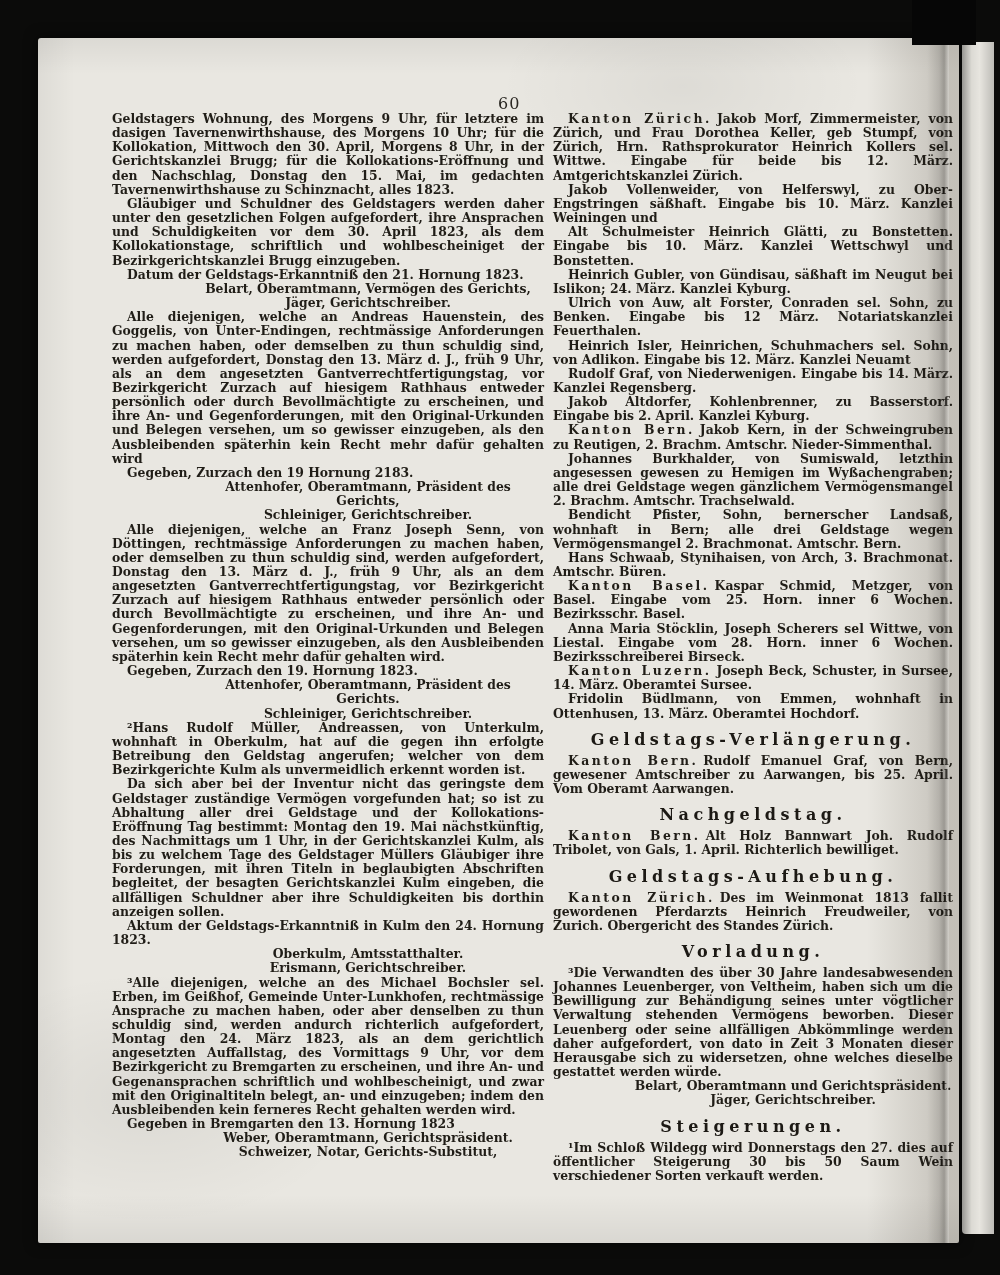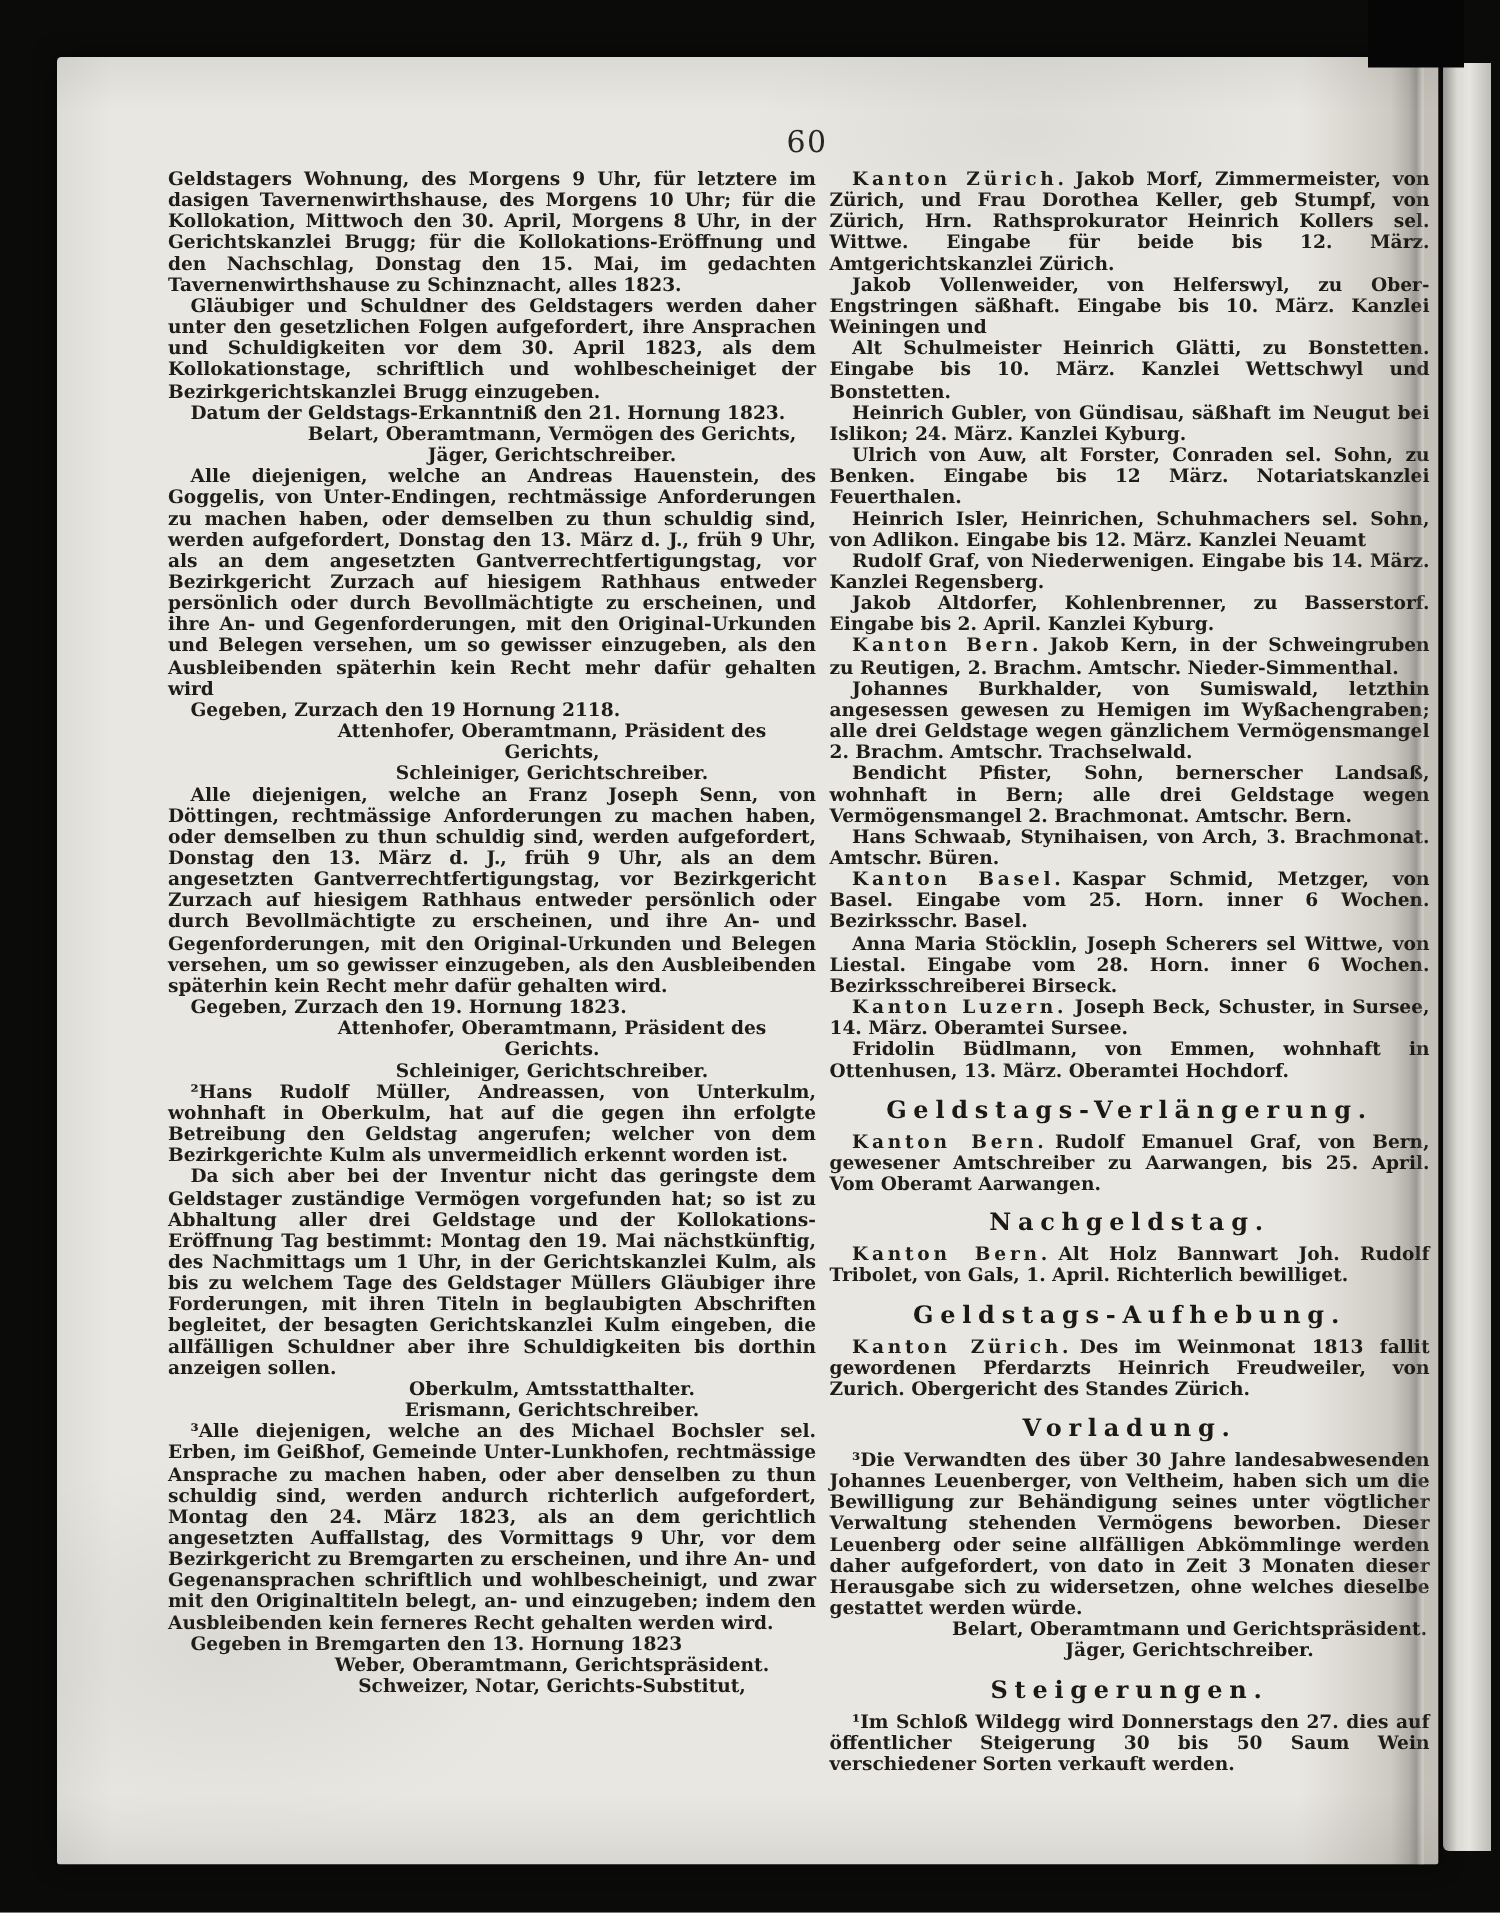--- a/index.html
+++ b/index.html
@@ -36,22 +36,22 @@
       linear-gradient(to right, rgba(0,0,0,0.35), rgba(0,0,0,0.05) 30%, rgba(0,0,0,0) 55%, rgba(0,0,0,0.18) 100%),
       #e7e5df;
     border-radius:2px 0 0 4px;
   }
   
   .tab{
     position:absolute;left:912px;top:0;width:64px;height:45px;
     background:#060606;
   }
   .page-number{
-    position:absolute;left:460px;top:44px;width:80px;
-    text-align:center;font-size:20px;letter-spacing:1px;color:#2a2722;
+    position:absolute;left:460px;top:56px;width:80px;
+    text-align:left;font-size:16px;letter-spacing:1px;color:#2a2722;
   }
   .col{
     position:absolute;top:74px;
     font-size:12.4px;line-height:14.15px;font-weight:bold;
     color:#201d17;text-align:justify;
     text-rendering:optimizeLegibility;
   }
   .col-left{left:74px;width:432px;}
   .col-right{left:515px;width:400px;}
   .para{margin:0;text-indent:15px;}
@@ -69,29 +69,30 @@
 <div class="stage">
   <div class="paper">
     <div class="page-number">60</div>
     <div class="col col-left" id="col-left">
         <p class="para cont">Geldstagers Wohnung, des Morgens 9 Uhr, für letztere im dasigen Tavernenwirthshause, des Morgens 10 Uhr; für die Kollokation, Mittwoch den 30. April, Morgens 8 Uhr, in der Gerichtskanzlei Brugg; für die Kollokations-Eröffnung und den Nachschlag, Donstag den 15. Mai, im gedachten Tavernenwirthshause zu Schinznacht, alles 1823.</p>
         <p class="para">Gläubiger und Schuldner des Geldstagers werden daher unter den gesetzlichen Folgen aufgefordert, ihre Ansprachen und Schuldigkeiten vor dem 30. April 1823, als dem Kollokationstage, schriftlich und wohlbescheiniget der Bezirkgerichtskanzlei Brugg einzugeben.</p>
         <p class="para">Datum der Geldstags-Erkanntniß den 21. Hornung 1823.</p>
         <div class="sig">Belart, Oberamtmann, Vermögen des Gerichts,</div>
         <div class="sig">Jäger, Gerichtschreiber.</div>
         <p class="para">Alle diejenigen, welche an Andreas Hauenstein, des Goggelis, von Unter-Endingen, rechtmässige Anforderungen zu machen haben, oder demselben zu thun schuldig sind, werden aufgefordert, Donstag den 13. März d. J., früh 9 Uhr, als an dem angesetzten Gantverrechtfertigungstag, vor Bezirkgericht Zurzach auf hiesigem Rathhaus entweder persönlich oder durch Bevollmächtigte zu erscheinen, und ihre An- und Gegenforderungen, mit den Original-Urkunden und Belegen versehen, um so gewisser einzugeben, als den Ausbleibenden späterhin kein Recht mehr dafür gehalten wird</p>
-        <p class="para">Gegeben, Zurzach den 19 Hornung 2118.</p>
+        <p class="para">Gegeben, Zurzach den 19 Hornung 2183.</p>
         <div class="sig">Attenhofer, Oberamtmann, Präsident des Gerichts,</div>
         <div class="sig">Schleiniger, Gerichtschreiber.</div>
         <p class="para">Alle diejenigen, welche an Franz Joseph Senn, von Döttingen, rechtmässige Anforderungen zu machen haben, oder demselben zu thun schuldig sind, werden aufgefordert, Donstag den 13. März d. J., früh 9 Uhr, als an dem angesetzten Gantverrechtfertigungstag, vor Bezirkgericht Zurzach auf hiesigem Rathhaus entweder persönlich oder durch Bevollmächtigte zu erscheinen, und ihre An- und Gegenforderungen, mit den Original-Urkunden und Belegen versehen, um so gewisser einzugeben, als den Ausbleibenden späterhin kein Recht mehr dafür gehalten wird.</p>
         <p class="para">Gegeben, Zurzach den 19. Hornung 1823.</p>
         <div class="sig">Attenhofer, Oberamtmann, Präsident des Gerichts.</div>
         <div class="sig">Schleiniger, Gerichtschreiber.</div>
         <p class="para">²Hans Rudolf Müller, Andreassen, von Unterkulm, wohnhaft in Oberkulm, hat auf die gegen ihn erfolgte Betreibung den Geldstag angerufen; welcher von dem Bezirkgerichte Kulm als unvermeidlich erkennt worden ist.</p>
         <p class="para">Da sich aber bei der Inventur nicht das geringste dem Geldstager zuständige Vermögen vorgefunden hat; so ist zu Abhaltung aller drei Geldstage und der Kollokations-Eröffnung Tag bestimmt: Montag den 19. Mai nächstkünftig, des Nachmittags um 1 Uhr, in der Gerichtskanzlei Kulm, als bis zu welchem Tage des Geldstager Müllers Gläubiger ihre Forderungen, mit ihren Titeln in beglaubigten Abschriften begleitet, der besagten Gerichtskanzlei Kulm eingeben, die allfälligen Schuldner aber ihre Schuldigkeiten bis dorthin anzeigen sollen.</p>
+        <p class="para">Aktum der Geldstags-Erkanntniß in Kulm den 24. Hornung 1823.</p>
         <div class="sig">Oberkulm, Amtsstatthalter.</div>
         <div class="sig">Erismann, Gerichtschreiber.</div>
         <p class="para">³Alle diejenigen, welche an des Michael Bochsler sel. Erben, im Geißhof, Gemeinde Unter-Lunkhofen, rechtmässige Ansprache zu machen haben, oder aber denselben zu thun schuldig sind, werden andurch richterlich aufgefordert, Montag den 24. März 1823, als an dem gerichtlich angesetzten Auffallstag, des Vormittags 9 Uhr, vor dem Bezirkgericht zu Bremgarten zu erscheinen, und ihre An- und Gegenansprachen schriftlich und wohlbescheinigt, und zwar mit den Originaltiteln belegt, an- und einzugeben; indem den Ausbleibenden kein ferneres Recht gehalten werden wird.</p>
         <p class="para">Gegeben in Bremgarten den 13. Hornung 1823</p>
         <div class="sig">Weber, Oberamtmann, Gerichtspräsident.</div>
         <div class="sig">Schweizer, Notar, Gerichts-Substitut,</div>
       </div>
     <div class="col col-right" id="col-right">
         <p class="para"><span class="lead">Kanton Zürich.</span>Jakob Morf, Zimmermeister, von Zürich, und Frau Dorothea Keller, geb Stumpf, von Zürich, Hrn. Rathsprokurator Heinrich Kollers sel. Wittwe. Eingabe für beide bis 12. März. Amtgerichtskanzlei Zürich.</p>
         <p class="para">Jakob Vollenweider, von Helferswyl, zu Ober-Engstringen säßhaft. Eingabe bis 10. März. Kanzlei Weiningen und</p>

